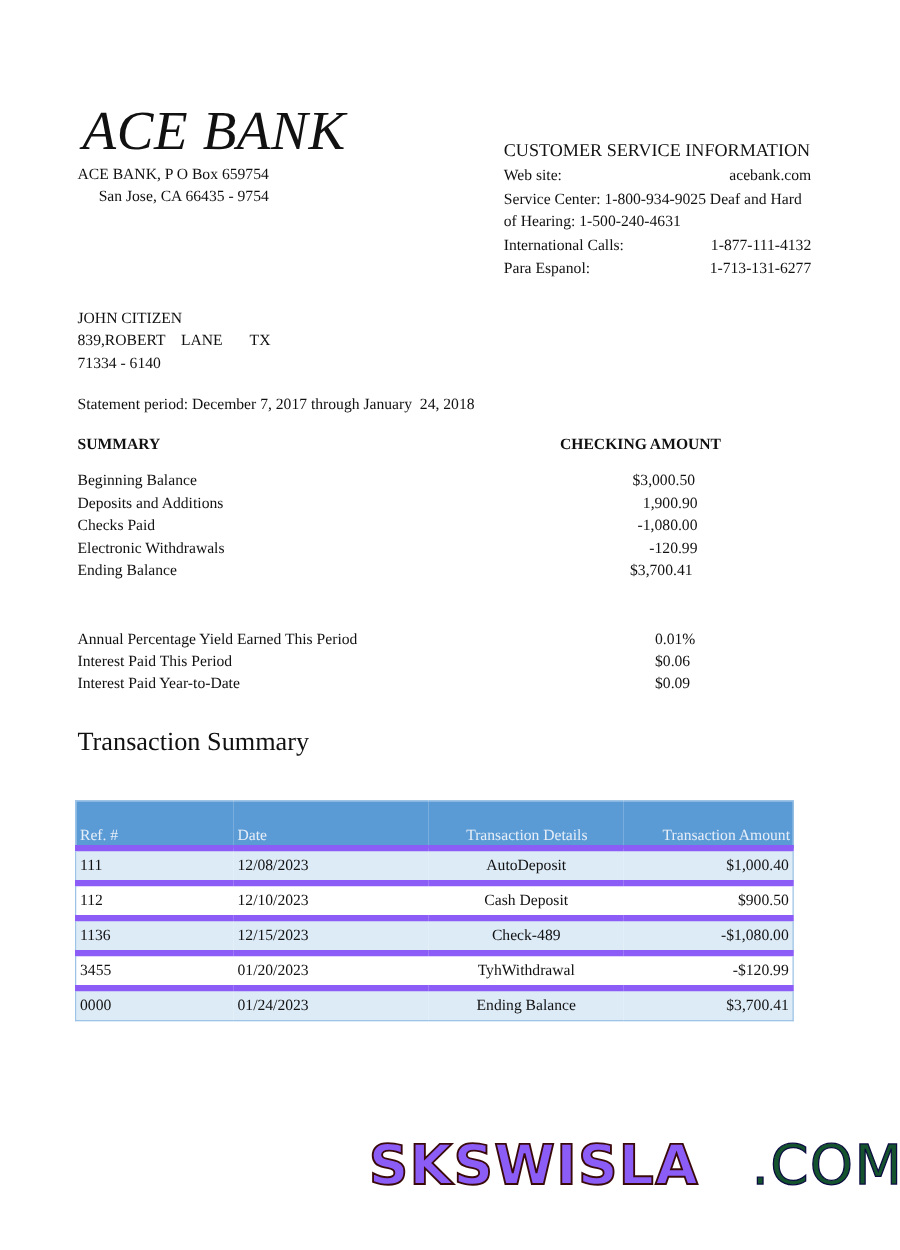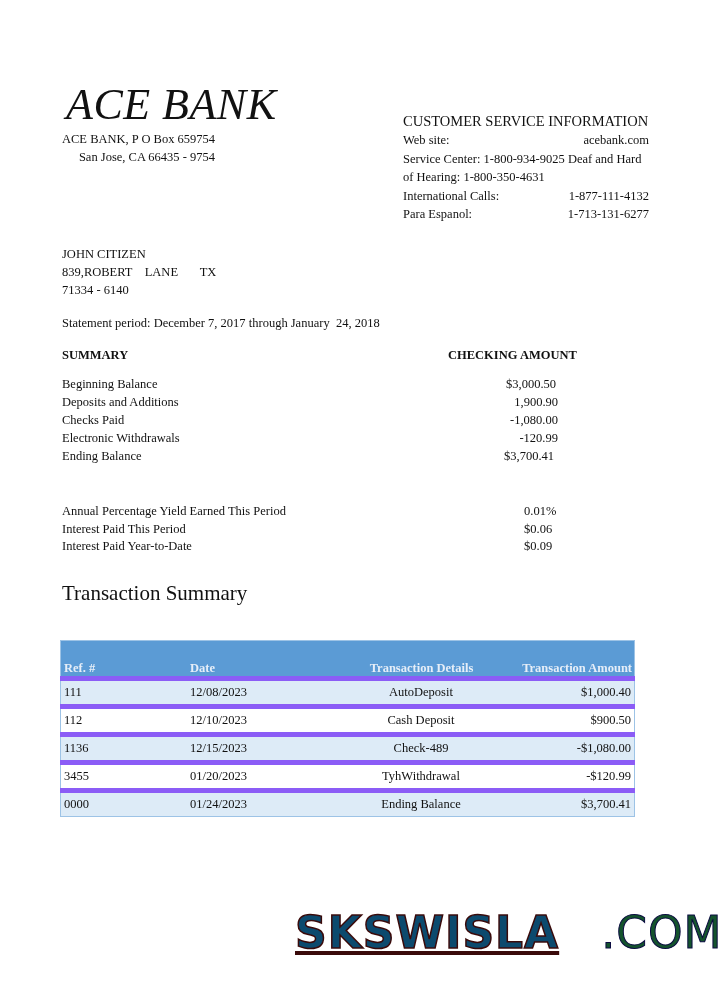--- a/index.html
+++ b/index.html
@@ -21,52 +21,52 @@
   .sum-rows { left: 62px; top: 375px; width: 520px; }
   .sum-row { position: relative; font-size: 12.5px; line-height: 18px; height: 18px; }
   .sum-row .val { position: absolute; right: 24px; top: 0; }
   .sum-row.end .val { right: 28px; }
   .int-rows { left: 62px; top: 503px; width: 520px; }
   .int-row { position: relative; font-size: 12.5px; line-height: 17.5px; height: 17.5px; }
   .int-row .val { position: absolute; left: 462px; }
   .ts-title { left: 62px; top: 580px; font-size: 21px; line-height: 26px; }
   table.tx { position: absolute; left: 60px; top: 640px; width: 575px; border-collapse: collapse;
              font-size: 12.5px; }
-  table.tx th { background: #5b9bd5; color: #e6eef8; font-weight: bold; height: 35px;
+  table.tx th { background: #5b9bd5; color: #e6eef8; font-weight: normal; height: 35px;
                 vertical-align: bottom; padding: 0 2px 0 3px; text-align: left; }
   table.tx td { height: 23px; padding: 0 3px; border-top: 5px solid #8b5cf6; }
   table.tx tr.odd td { background: #ddebf7; }
   table.tx tr.even td { background: #ffffff; }
   table.tx { border: 1px solid #9dc3e6; }
   .c-ref { width: 120px; }
   .c-date { width: 150px; }
   .c-det { width: 150px; text-align: center !important; }
   .c-amt { text-align: right !important; }
   .wm { left: 295px; top: 905px; font-family: "DejaVu Sans", sans-serif; font-size: 44px; line-height: 56px;
         font-weight: bold; letter-spacing: 1px; }
-  .wm .red { color: #0c4a6e; text-decoration: underline; -webkit-text-stroke: 1.5px #3a0a0a; }
+  .wm .red { color: #8b5cf6; -webkit-text-stroke: 1.5px #3a0a0a; }
   .wm .blue { color: #14532d; -webkit-text-stroke: 1px #0a0a40; font-weight: normal; margin-left: 42px; }
 </style>
 </head>
 <body>
 
 <div class="abs bank-name">ACE BANK</div>
 <div class="abs bank-addr small">
   <div>ACE BANK, P O Box 659754</div>
   <div>San Jose, CA 66435 - 9754</div>
 </div>
 
 <div class="abs cs">
   <div class="cs-title">CUSTOMER SERVICE INFORMATION</div>
   <div class="cs-row">
     <span>Web site:</span>
     <span>acebank.com</span>
   </div>
   <div class="cs-row plain">Service Center: 1-800-934-9025 Deaf and Hard</div>
-  <div class="cs-row plain">of Hearing: 1-800-350-4631</div>
+  <div class="cs-row plain">of Hearing: 1-500-240-4631</div>
   <div class="cs-row">
     <span>International Calls:</span>
     <span>1-877-111-4132</span>
   </div>
   <div class="cs-row">
     <span>Para Espanol:</span>
     <span>1-713-131-6277</span>
   </div>
 </div>
 

